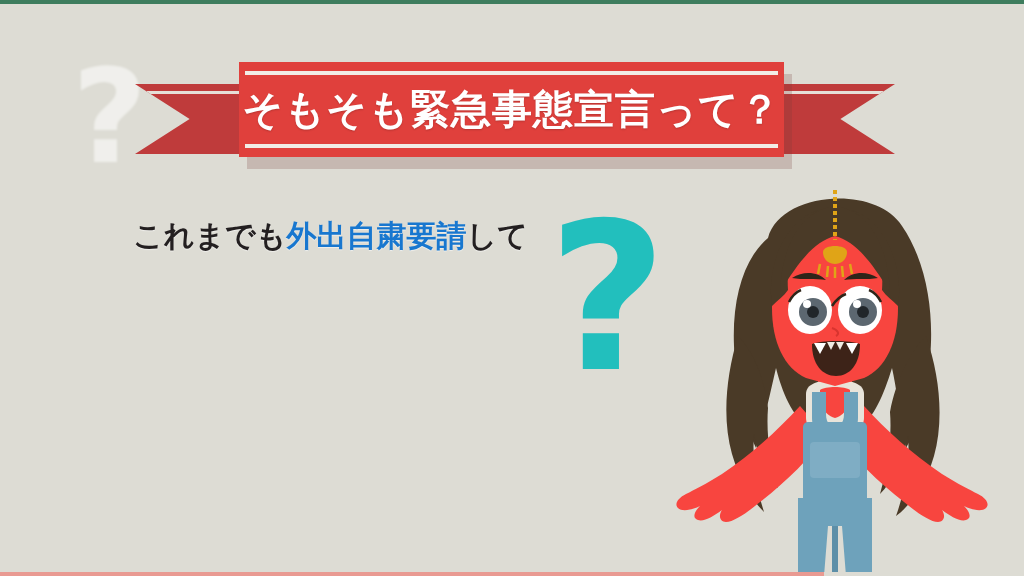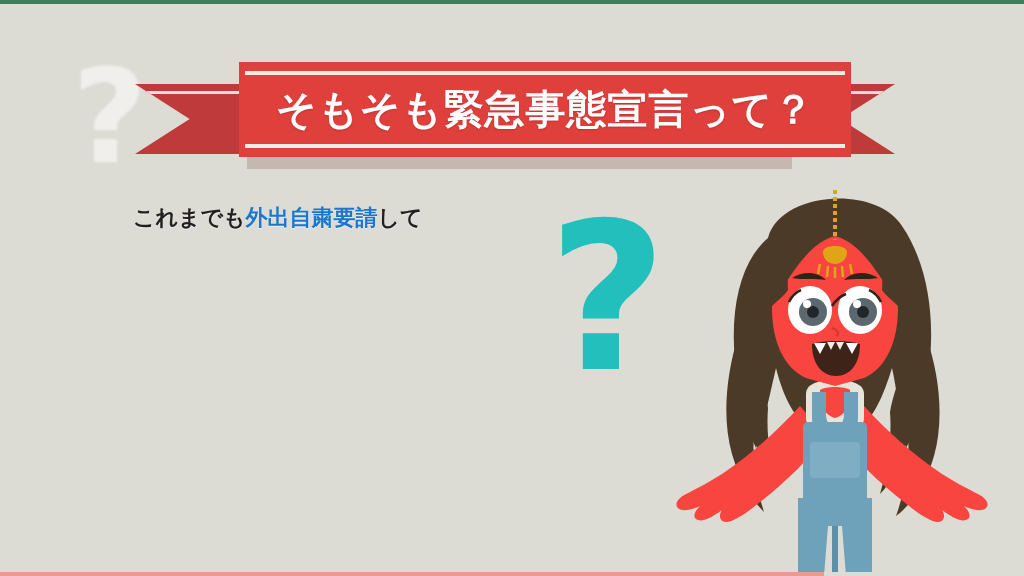--- a/index.html
+++ b/index.html
@@ -88,21 +88,21 @@
     left: 112px;
     top: 12px;
     width: 545px;
     height: 95px;
     background: rgba(120,60,55,0.22);
   }
   .banner-center {
     position: absolute;
     left: 104px;
     top: 0px;
-    width: 612px;
+    width: 545px;
     height: 95px;
     background: #e0403c;
     display: flex;
     align-items: center;
     justify-content: center;
   }
   .banner-rule {
     position: absolute;
     left: 6px;
     right: 6px;
@@ -138,22 +138,22 @@
   .text-block {
     position: absolute;
     color: #231f20;
     font-weight: bold;
     line-height: 1.32;
     white-space: nowrap;
     text-shadow: 0 1px 1px rgba(255,255,255,0.55);
   }
   .block-1 {
     left: 133px;
-    top: 203px;
-    font-size: 22px;
+    top: 216px;
+    font-size: 30px;
   }
   .block-2 {
     left: 75px;
     top: 380px;
     font-size: 31px;
     text-align: center;
     width: 610px;
   }
   .em-blue { color: #1877cf; }
   .em-red  { color: #d3272b; }

